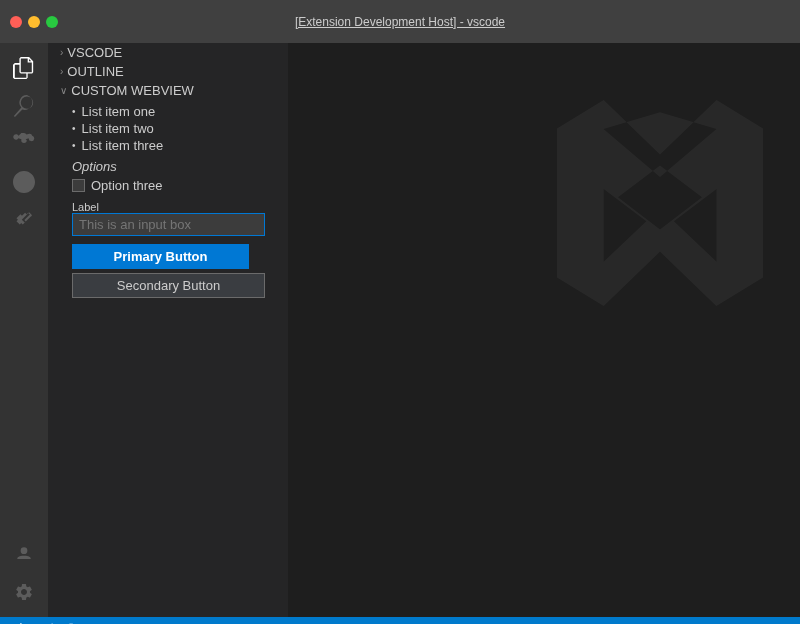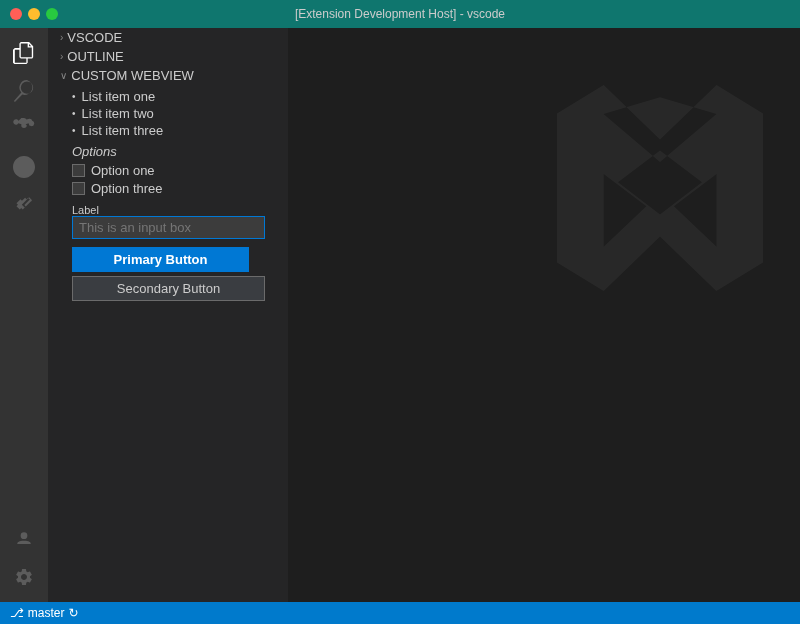--- a/index.html
+++ b/index.html
@@ -8,27 +8,28 @@
       height: 624px;
       background: #1e1e1e;
       font-family: -apple-system, BlinkMacSystemFont, 'Segoe UI', sans-serif;
       font-size: 13px;
       color: #cccccc;
       overflow: hidden;
     }
 
     
     .title-bar {
-      height: 28px;
-      background: #0f766e;
+      height: 43px;
+      background: #404040;
       display: flex;
       align-items: center;
       justify-content: center;
       position: relative;
       flex-shrink: 0;
+      text-decoration: underline;
     }
     .title-bar-dots {
       position: absolute;
       left: 10px;
       display: flex;
       gap: 6px;
       align-items: center;
     }
     .dot {
       width: 12px;
@@ -315,24 +316,20 @@
       <div class="list-item">
         <span class="list-bullet">•</span>
         <span>List item three</span>
       </div>
 
       
       <div class="options-label">Options</div>
 
       <div class="checkbox-item">
         <input type="checkbox" style="">
-        <span>Option one</span>
-      </div>
-      <div class="checkbox-item">
-        <input type="checkbox" style="">
         <span>Option three</span>
       </div>
 
       
       <div class="field-label">Label</div>
       <input class="input-box" type="text" placeholder="This is an input box" style="">
 
       
       <button class="primary-btn">Primary Button</button>
       <button class="secondary-btn">Secondary Button</button>

